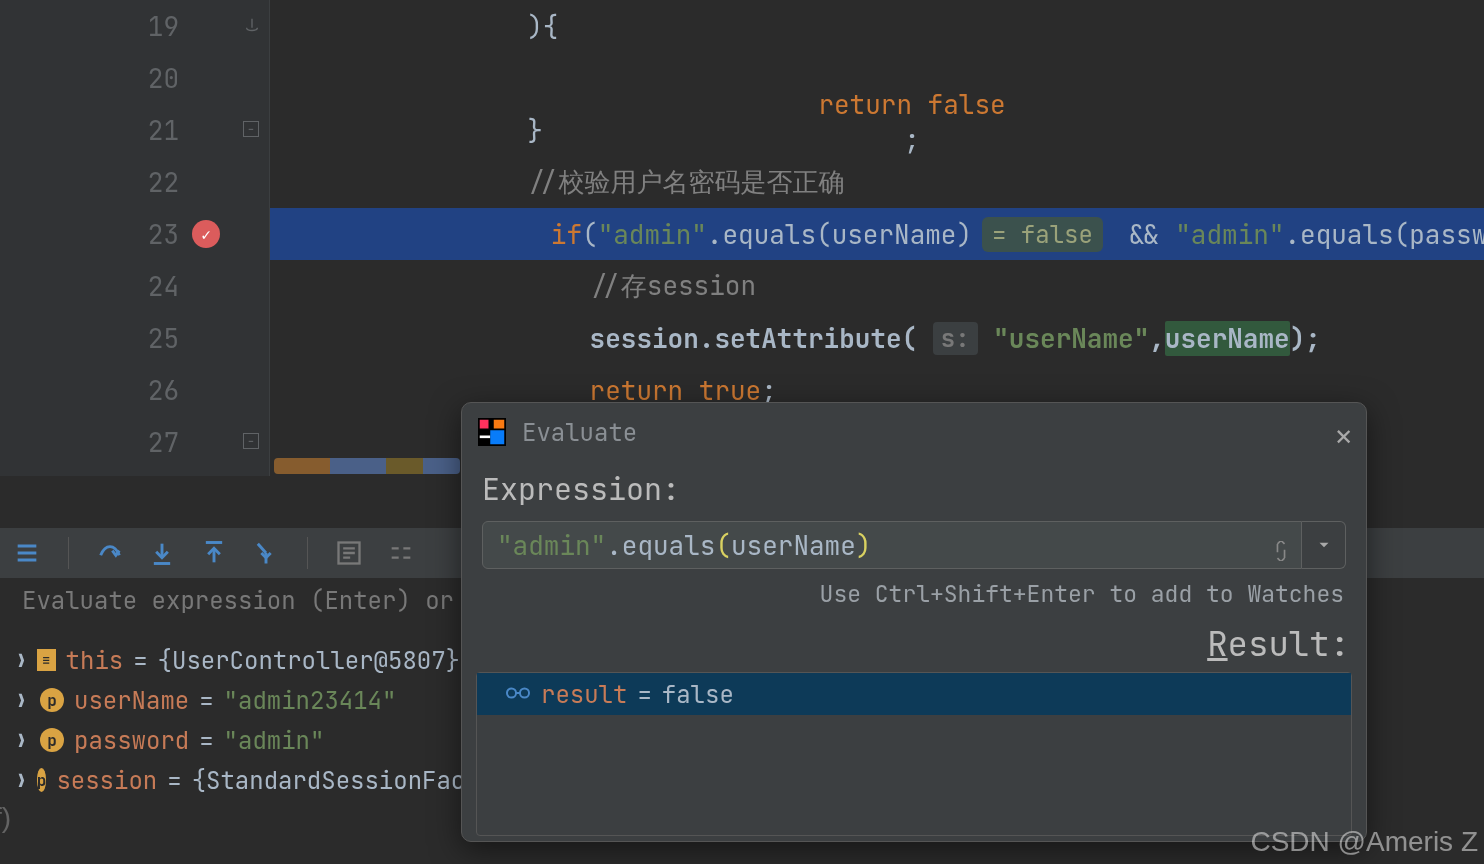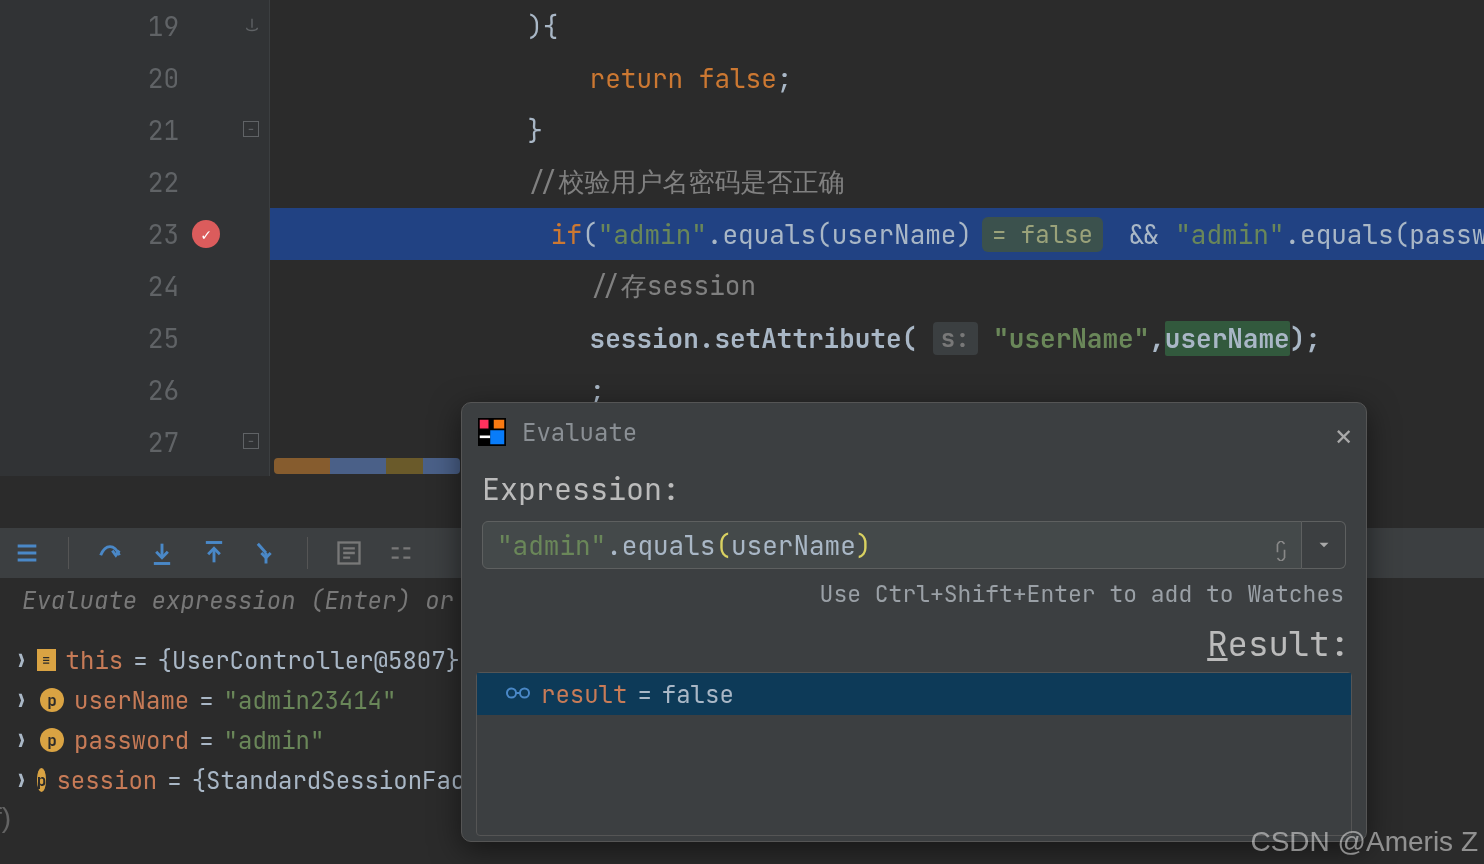--- a/index.html
+++ b/index.html
@@ -26,21 +26,21 @@
   .usage-hl { background:#32593d; border-radius:2px; }
   .left-strip { position:absolute; top:0; left:0; width:4px; height:160px; background:#4a88c7; }
   .left-strip2 { position:absolute; top:0; left:72px; width:14px; height:160px; background:#4e4e4e; }
 
   .debug-toolbar { position:absolute; top:528px; left:0; width:100%; height:50px; background:#3c3f41; display:flex; align-items:center; gap:18px; padding-left:10px; }
   .sep { width:1px; height:32px; background:#555; margin:0 6px; }
   .tbtn { width:34px; height:34px; display:flex; align-items:center; justify-content:center; color:#4a88c7; cursor:pointer; }
   .tbtn svg { width:28px; height:28px; }
   .tbtn.dim { color:#787878; }
 
-  .watch-input { position:absolute; top:585px; left:22px; color:#787878; font-size:24px;font-style:italic; }
+  .watch-input { position:absolute; top:585px; left:22px; color:#787878; font-size:24px; }
   .vars { position:absolute; top:640px; left:0; width:460px; font-size:24px; }
   .vrow { display:flex; align-items:center; height:40px; padding-left:16px; gap:10px; }
   .chev { color:#a9b7c6; font-size:18px; width:14px; }
   .ico-obj { width:24px; height:22px; background:#d9a343; display:flex; align-items:center; justify-content:center; color:#2b2b2b; font-size:14px; font-weight:bold; }
   .ico-p { width:24px; height:24px; border-radius:50%; background:#d9a343; display:flex; align-items:center; justify-content:center; color:#2b2b2b; font-size:16px; font-weight:bold; }
   .vname { color:#c77b57; }
   .veq { color:#a9b7c6; }
   .vstr { color:#6a8759; }
   .vval { color:#a9b7c6; }
 
@@ -110,28 +110,28 @@
       </div>
       <div class="gline" style="top: 416px; padding-left: 17px;">
         <span class="lnum">27</span>
         <div class="fold-marker">
           <div class="fold-minus">−</div>
         </div>
       </div>
     </div>
   <div class="code-area" id="code">
       <div class="cline" style="top: 0px; padding-left: 70px;"><span>            </span><span class="c-paren">){</span></div>
-      <div class="cline" style="top: 52px; padding-left: 70px;"><span>                </span><span class="c-keyword">return false</span><span class="c-ident">;</span></div>
+      <div class="cline" style="top: 52px; padding-left: 70px; flex-direction: column;"><span>                </span><span class="c-keyword">return false</span><span class="c-ident">;</span></div>
       <div class="cline" style="top: 104px; padding-left: 70px;"><span>            </span><span class="c-paren">}</span></div>
       <div class="cline" style="top: 156px; padding-left: 70px;"><span>            </span><span class="c-comment">//校验用户名密码是否正确</span></div>
       <div class="bulb" style="position: absolute; top: 218px; left: 16px;"></div>
       <div class="cline hl-line" style="top: 208px;"><span>                  </span><span class="c-keyword">if</span><span class="c-paren">(</span><span class="c-string">"admin"</span><span class="c-ident">.equals(userName)</span><span class="inline-val">= false</span><span class="c-ident"> &amp;&amp; </span><span class="c-string">"admin"</span><span class="c-ident">.equals(passwor</span></div>
       <div class="cline" style="top: 260px; padding-left: 70px; text-align: center;"><span>                </span><span class="c-comment">//存session</span></div>
       <div class="cline" style="top: 312px; padding-left: 70px; font-weight: bold;"><span>                </span><span class="c-ident">session.setAttribute( </span><span class="param-hint">s:</span><span class="c-string"> "userName"</span><span class="c-ident">,</span><span class="usage-hl c-ident">userName</span><span class="c-ident">);</span></div>
-      <div class="cline" style="top: 364px; padding-left: 70px;"><span>                </span><span class="c-ident">;</span></div>
+      <div class="cline" style="top: 364px; padding-left: 70px;"><span>                </span><span class="c-keyword">return true</span><span class="c-ident">;</span></div>
       <div class="cline" style="top: 416px; padding-left: 70px;"><span>            </span><span class="c-paren">}</span></div>
     </div>
   <div class="scrollbar-mock"></div>
 </div>
 
 <div class="debug-toolbar">
   <div class="tbtn">
     <svg viewBox="0 0 24 24" fill="none" stroke="currentColor" stroke-width="2.5">
         <path d="M4 6h16M4 12h16M4 18h16"></path>
       </svg>

